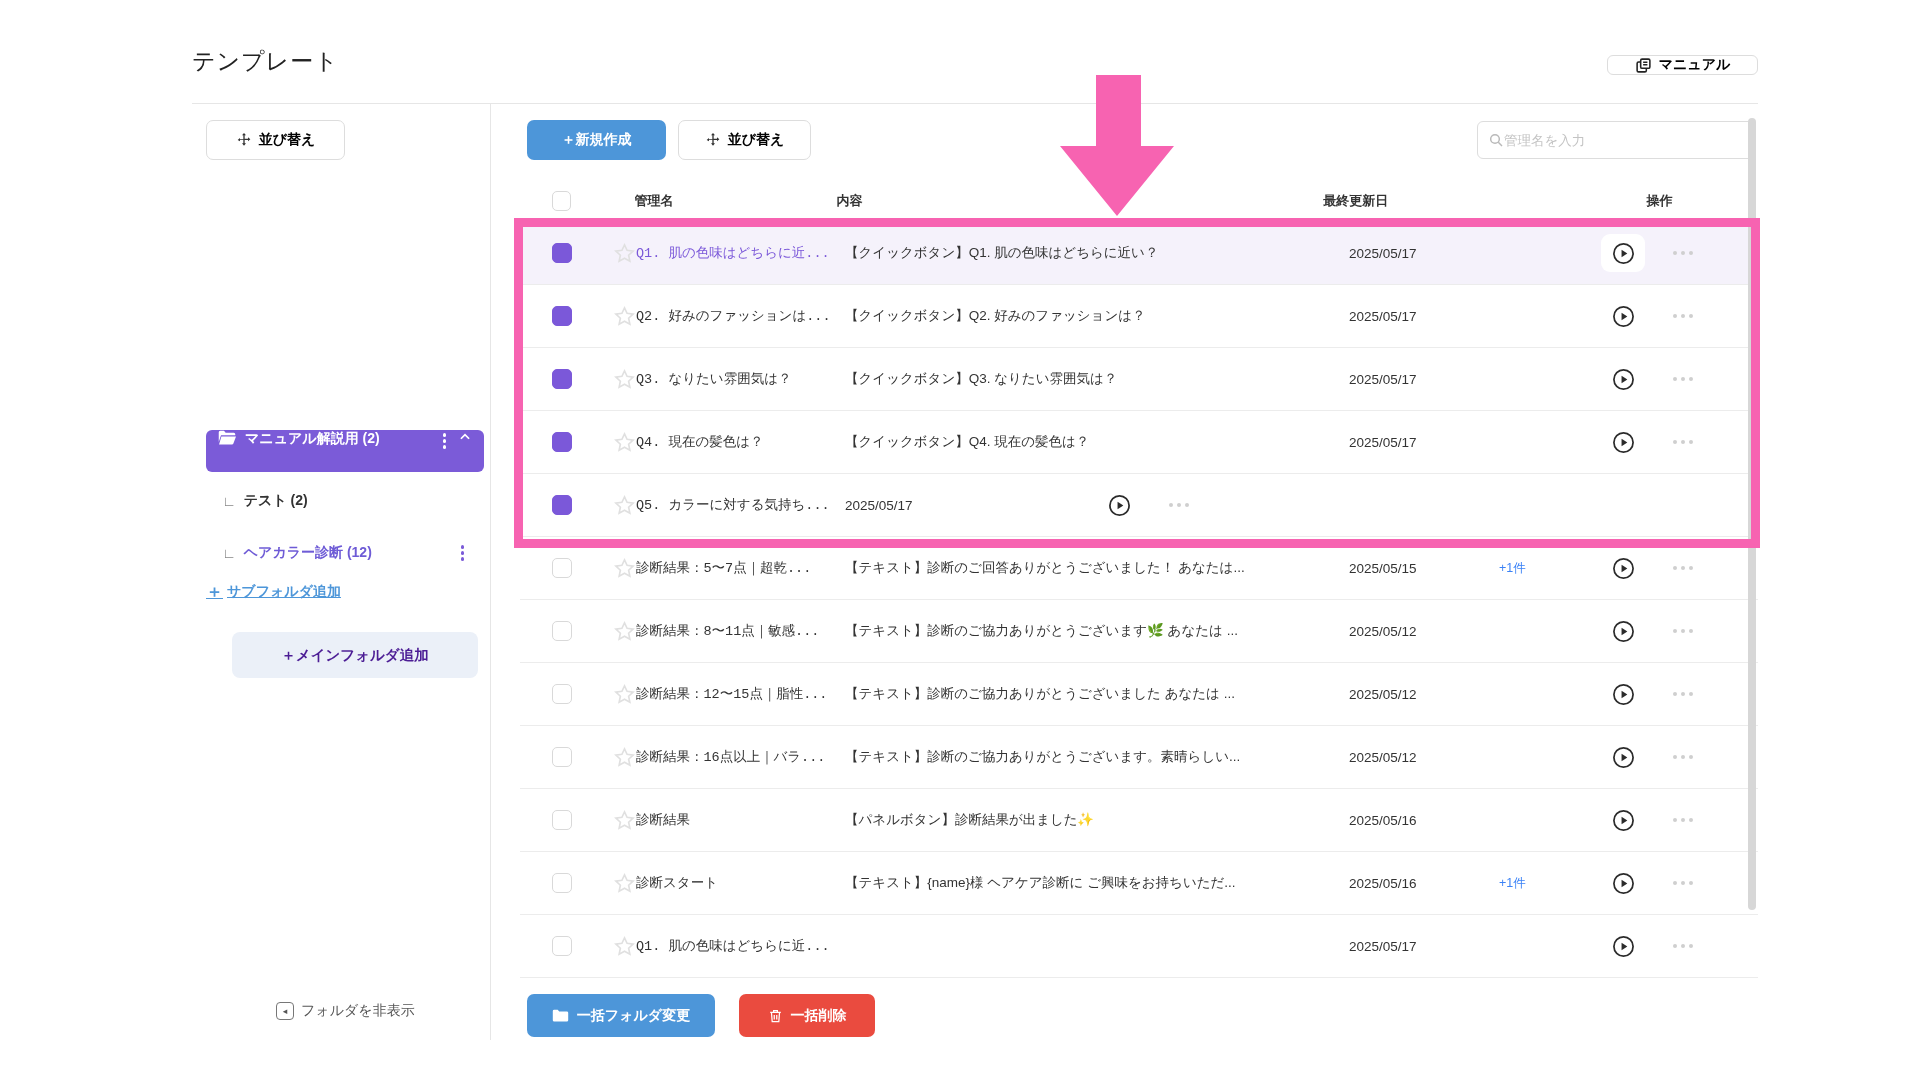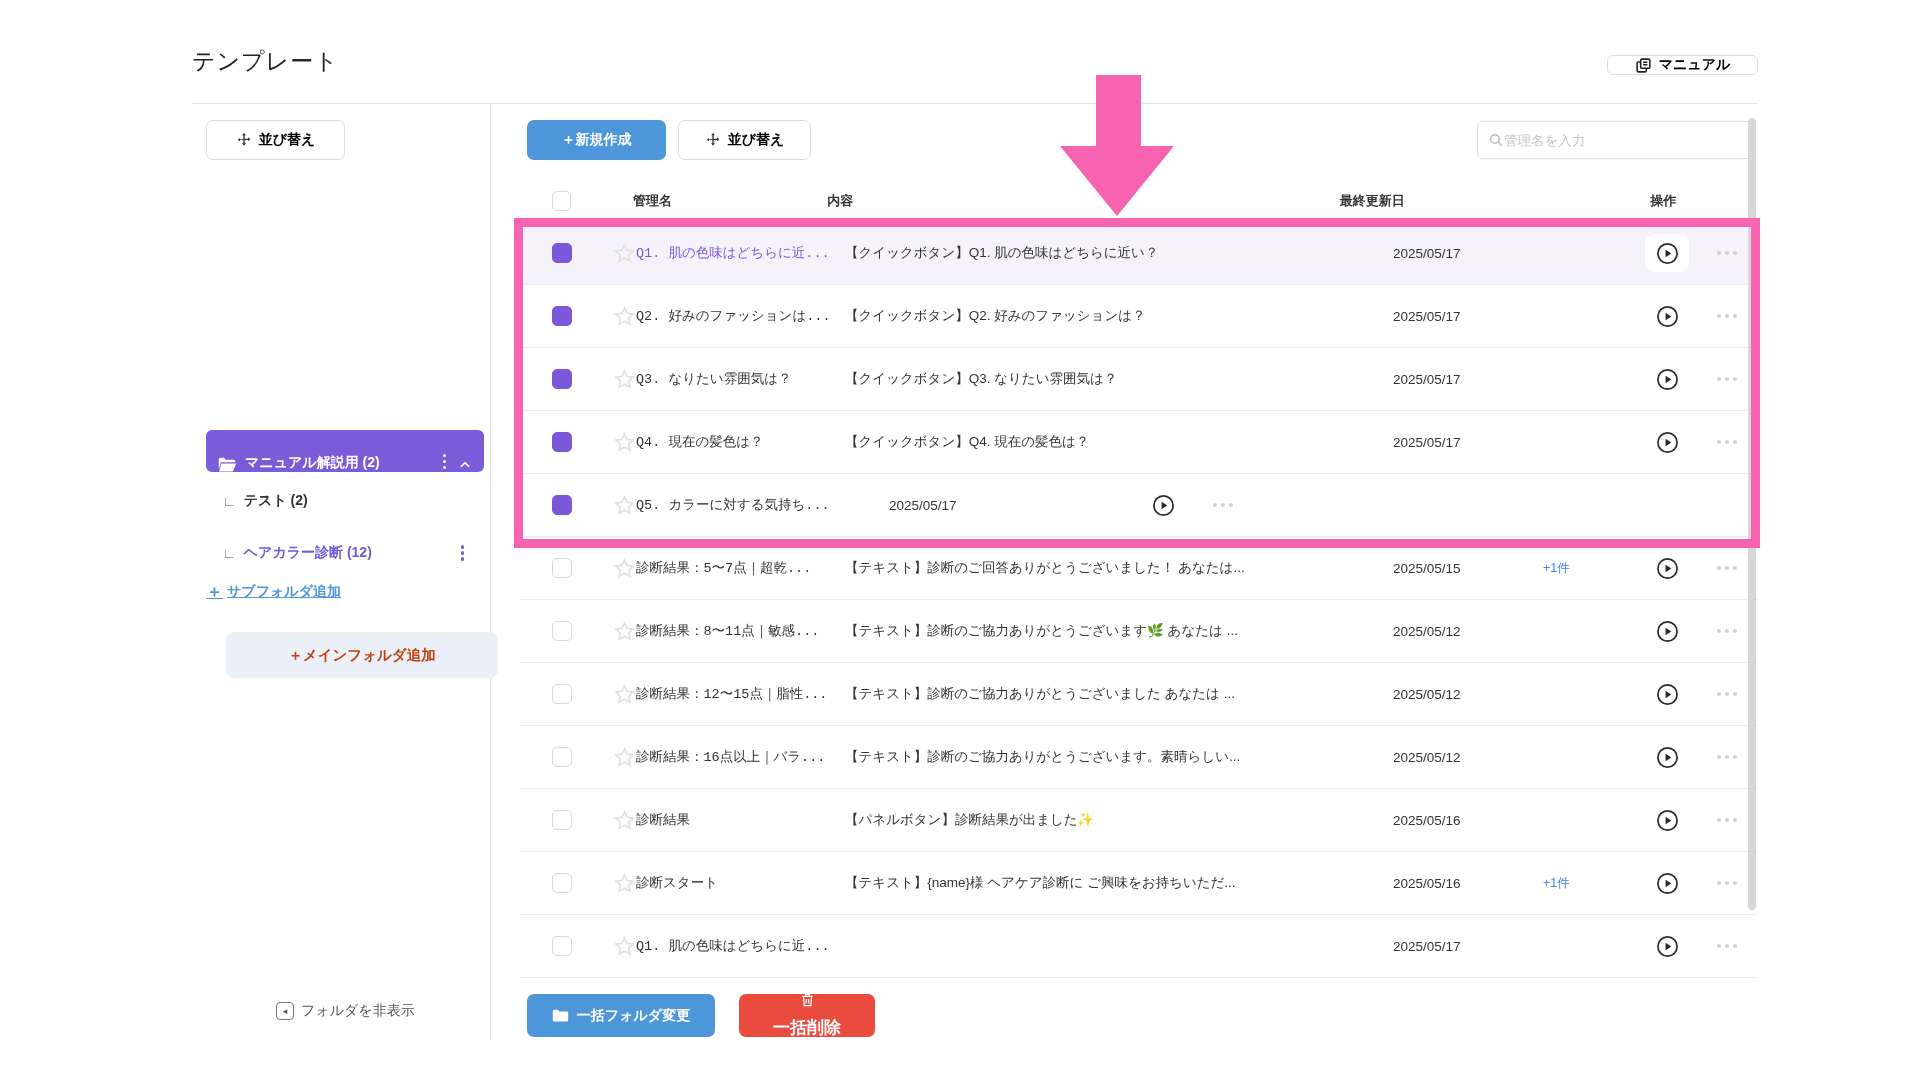--- a/index.html
+++ b/index.html
@@ -13,35 +13,35 @@
                 border:1px solid #ddd; border-radius:6px; display:flex; align-items:center;
                 justify-content:center; gap:7px; font-size:14px; font-weight:bold; cursor:pointer; }
   .top-rule { left:192px; top:103px; width:1566px; height:1px; background:#e6e6e6; }
   .v-divider { left:490px; top:103px; width:1px; height:937px; background:#e6e6e6; }
 
   
   .sb-sort-btn { left:206px; top:120px; width:139px; height:40px; background:#fff;
                  border:1px solid #ddd; border-radius:7px; display:flex; align-items:center;
                  justify-content:center; gap:7px; font-size:14px; font-weight:bold; cursor:pointer; }
   .folder-btn { left:206px; top:430px; width:278px; height:42px; background:#7B5BD8;
-                border-radius:6px; display:flex; align-items:flex-end; padding:0 12px; gap:9px;
+                border-radius:6px; display:flex; align-items:flex-start; padding:0 12px; gap:9px;
                 color:#fff; font-size:14px; font-weight:bold; cursor:pointer; }
   .folder-btn .grow { flex:1; }
   .kebab { display:flex; flex-direction:column; gap:2.5px; align-items:center; padding:3px; cursor:pointer; }
   .kebab i { width:3.5px; height:3.5px; border-radius:50%; background:#fff; }
   .kebab.purple i { background:#7B5BD8; }
   .sub-item { left:222px; font-size:14px; font-weight:bold; display:flex; align-items:center; gap:8px; }
   .sub-prefix { color:#888; font-weight:normal; }
   .sub-item.active { color:#6E5BD6; }
   .sub-item .kebab { margin-left:78px; }
   .add-sub { left:206px; top:580px; font-size:14px; font-weight:bold; color:#4D96D9;
              text-decoration:underline; display:flex; align-items:center; gap:4px; cursor:pointer; }
   .add-sub .plus { font-size:17px; }
-  .add-main-btn { left:226px; top:632px; width:272px; height:46px; background:#EBF0F8;
-                  border:none; border-radius:8px; color:#c2410c; font-size:14.5px; font-weight:bold;
+  .add-main-btn { left:232px; top:632px; width:246px; height:46px; background:#EBF0F8;
+                  border:none; border-radius:8px; color:#4c1d95; font-size:14.5px; font-weight:bold;
                   display:flex; align-items:center; justify-content:center; cursor:pointer; }
   .hide-folders { left:276px; top:1002px; display:flex; align-items:center; gap:7px;
                   font-size:14px; color:#555; cursor:pointer; }
   .hide-ic { width:18px; height:18px; border:1.4px solid #777; border-radius:4px; display:flex;
              align-items:center; justify-content:center; font-size:9px; color:#555; }
 
   
   .create-btn { left:527px; top:120px; width:139px; height:40px; background:#4D96D9; border:none;
                 border-radius:7px; color:#fff; font-size:14px; font-weight:bold; display:flex;
                 align-items:center; justify-content:center; cursor:pointer; }
@@ -55,21 +55,21 @@
   .search-box input::placeholder { color:#c4c4c4; }
 
   
   .table { left:520px; top:180px; width:1238px; }
   .t-row { display:flex; align-items:center; height:63px; border-bottom:1px solid #ececec;
            padding-left:32px; font-size:13.5px; }
   .t-head { height:42px; border-bottom:0; font-size:13px; font-weight:bold; color:#333; }
   .c-star  { width:24px; margin-left:40px; display:flex; justify-content:center; }
   .c-name  { width:209px; white-space:nowrap; overflow:hidden;font-family:Liberation Mono, monospace; }
   .c-cont  { width:504px; white-space:nowrap; overflow:hidden; }
-  .c-date  { width:150px;margin-left:44px; }
+  .c-date  { width:150px; }
   .c-extra { width:96px; }
   .c-play  { width:56px; display:flex; justify-content:center; }
   .c-dots  { width:40px; margin-left:12px; display:flex; justify-content:center; }
   .c-ops   { width:204px; text-align:center; }
 
   .checkbox { width:20px; height:20px; border-radius:5px; border:1.5px solid #d9d9d9; background:#fff; cursor:pointer; }
   .checkbox.checked { background:#7B58D9; border-color:#7B58D9; }
   .extra-link { color:#3b82f6; font-size:12.5px; cursor:pointer; }
   .extra-link:empty { display:none; }
   .play-wrap { width:44px; height:38px; display:flex; align-items:center; justify-content:center;
@@ -78,22 +78,22 @@
   .dots i { width:4.5px; height:4.5px; border-radius:50%; background:#cfcfcf; }
   .t-row.highlighted { background:#F5F2FB; }
   .t-row.highlighted .c-name { color:#7B58D9; }
   .t-row.highlighted .play-wrap { background:#fff; }
 
   
   .bulk-folder-btn { left:527px; top:994px; width:188px; height:43px; background:#4D96D9; border:none;
                      border-radius:7px; color:#fff; font-size:14px; font-weight:bold; display:flex;
                      align-items:center; justify-content:center; gap:8px; cursor:pointer; }
   .bulk-delete-btn { left:739px; top:994px; width:136px; height:43px; background:#EA4B3F; border:none;
-                     border-radius:7px; color:#fff; font-size:17px; font-weight:bold; display:flex;
-                     align-items:center; justify-content:center; gap:8px; cursor:pointer;flex-direction:column; }
+                     border-radius:7px; color:#fff; font-size:14px; font-weight:bold; display:flex;
+                     align-items:center; justify-content:center; gap:8px; cursor:pointer; }
 
   .scrollbar { left:1748px; top:118px; width:8px; height:792px; background:#d7d7d7; border-radius:4px; }
 
   
   .hl-box { left:514px; top:218px; width:1246px; height:330px; border:9px solid #F763B1;
             pointer-events:none; }
   .hl-arrow { left:1055px; top:75px; pointer-events:none; }
 
   svg { display:block; }
 </style>

